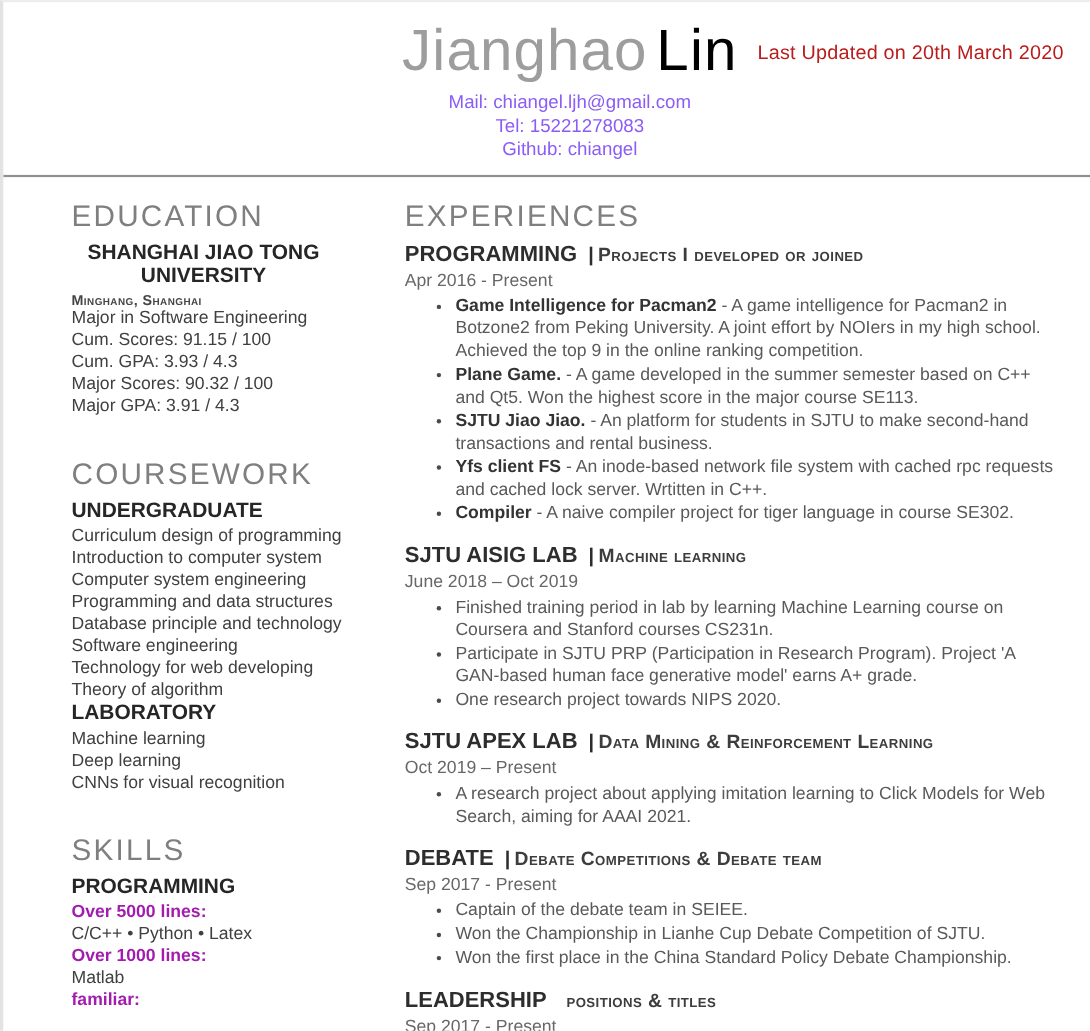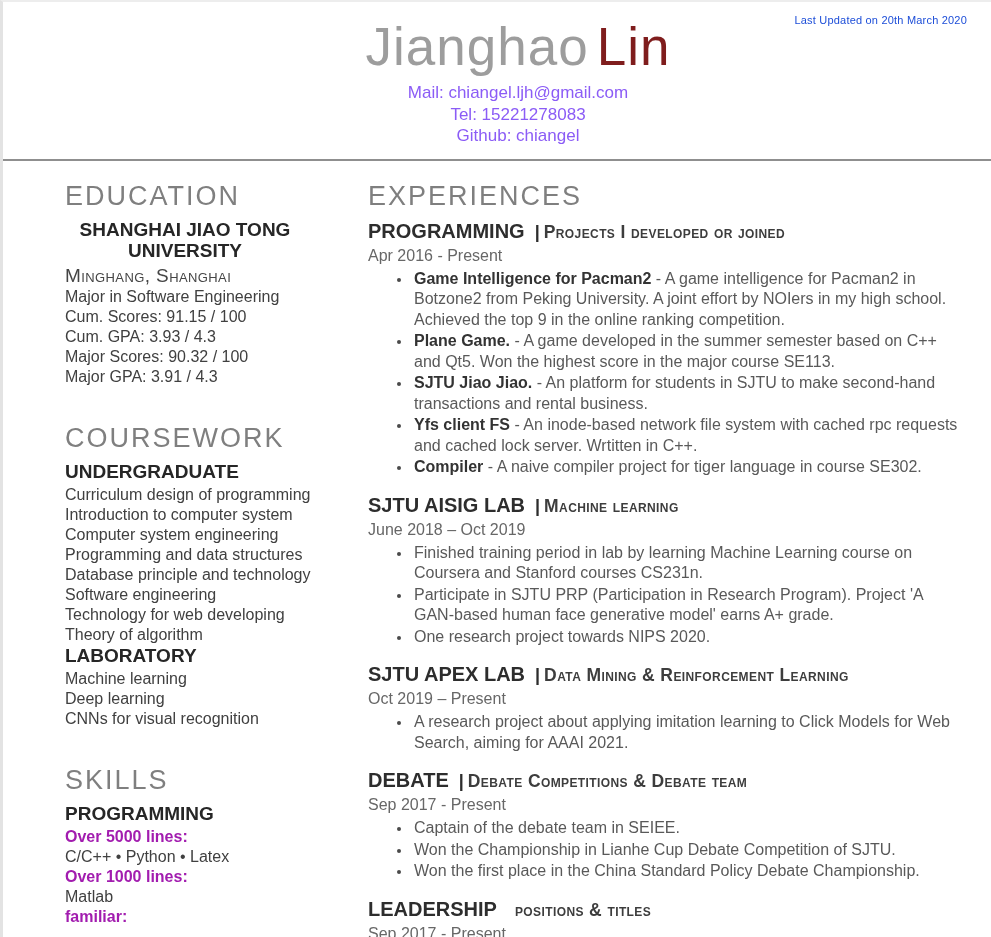--- a/index.html
+++ b/index.html
@@ -8,48 +8,48 @@
     background: #ffffff;
     border-left: 3px solid #e3e3e3;
     border-top: 2px solid #ededed;
     font-family: "Liberation Sans", sans-serif;
     color: #555;
   }
 
   
   .header { position: relative; padding-top: 16px; }
   .last-updated {
-    position: absolute; top: 12px; right: 24px;
-    font-size: 11px; color: #1d4ed8; letter-spacing: .2px;
+    position: absolute; top: 36px; right: 24px;
+    font-size: 18px; color: #b91c1c; letter-spacing: .2px;
   }
   .header-center { text-align: center; margin-left: 42px; }
   .name { font-size: 53px; line-height: 58px; letter-spacing: 1px; }
   .name-first { color: #9d9d9d; font-weight: 400; }
-  .name-last  { color: #7f1d1d; font-weight: 400; margin-left: 8px; }
+  .name-last  { color: #000000; font-weight: 400; margin-left: 8px; }
   .contact { margin-top: 6px; font-size: 17px; line-height: 21.5px; color: #8b5cf6; }
   .divider { margin-top: 12px; border-bottom: 2px solid #8f8f8f; }
 
   
   .main { display: flex; padding: 20px 24px 0 62px; }
   .col-left  { width: 272px; flex: 0 0 272px; }
   .col-right { flex: 1; padding-left: 31px; }
 
   .section-title {
     font-size: 27px; font-weight: 400; color: #7f7f7f;
     letter-spacing: 2px; line-height: 30px; margin-bottom: 8px;
   }
   .left-section { margin-bottom: 36px; }
 
   .school {
     font-size: 19px; font-weight: 700; color: #262626;
     line-height: 21px; width: 240px; margin-bottom: 4px; text-align: center;
   }
   .smallcaps {
-    font-variant: small-caps; font-weight: 400; color: #454545;
-    font-size: 19px; letter-spacing: .4px;
+    font-variant: small-caps; font-weight: 700; color: #454545;
+    font-size: 13px; letter-spacing: .4px;
   }
   .edu-line, .course-line, .skill-line {
     font-size: 16px; line-height: 20px; color: #404040;
   }
   .sub-heading {
     font-size: 19px; font-weight: 700; color: #262626;
     line-height: 22px; margin: 4px 0 2px 0;
   }
   .group-gap { margin-top: 0; }
   .skill-line.bold { font-weight: 700; color: #a21caf; }

